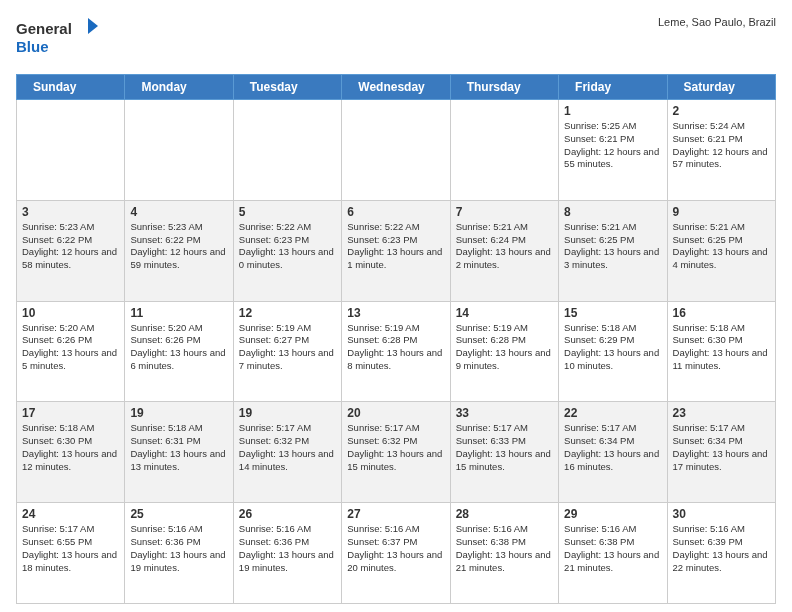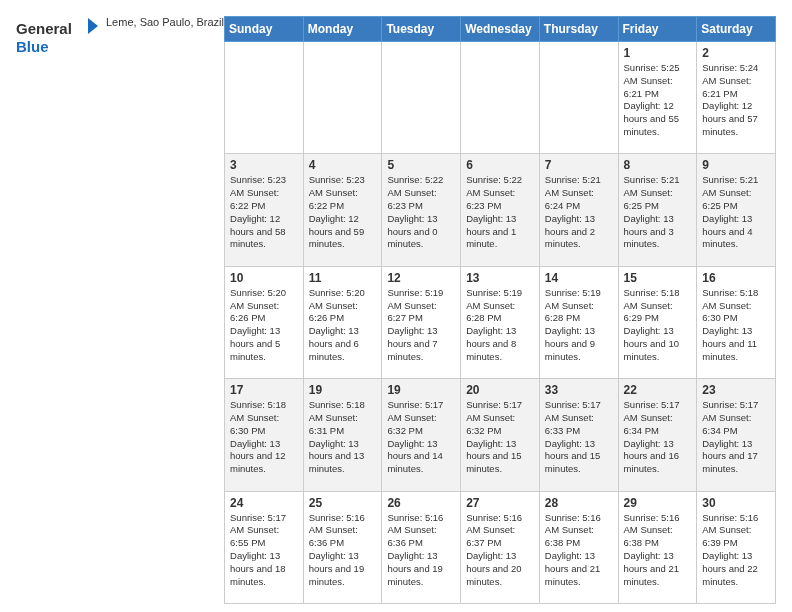--- a/index.html
+++ b/index.html
@@ -8,21 +8,21 @@
       height: 612px;
       font-family: Arial, sans-serif;
       background: #fff;
       overflow: hidden;
     }
     .page {
       width: 792px;
       height: 612px;
       padding: 16px 16px 8px 16px;
       display: flex;
-      flex-direction: row;
+      flex-direction: column;
     }
     .header {
       display: flex;
       justify-content: space-between;
       align-items: flex-start;
       margin-bottom: 10px;
     }
     .logo {
       display: flex;
       align-items: center;
@@ -44,21 +44,21 @@
       border: 1px solid #ccc;
       border-collapse: collapse;
       width: 100%;
       table-layout: fixed;
     }
     .calendar th {
       background: #3a7abf;
       color: #fff;
       font-size: 12px;
       font-weight: bold;
-      padding: 5px 4px;
+      padding: 5px 16px;
       text-align: left;
       border: 1px solid #5a9ad4;
       margin-left: 24px;
     }
     .calendar td {
       border: 1px solid #ccc;
       vertical-align: top;
       padding: 4px 5px;
       font-size: 10px;
       color: #333;

